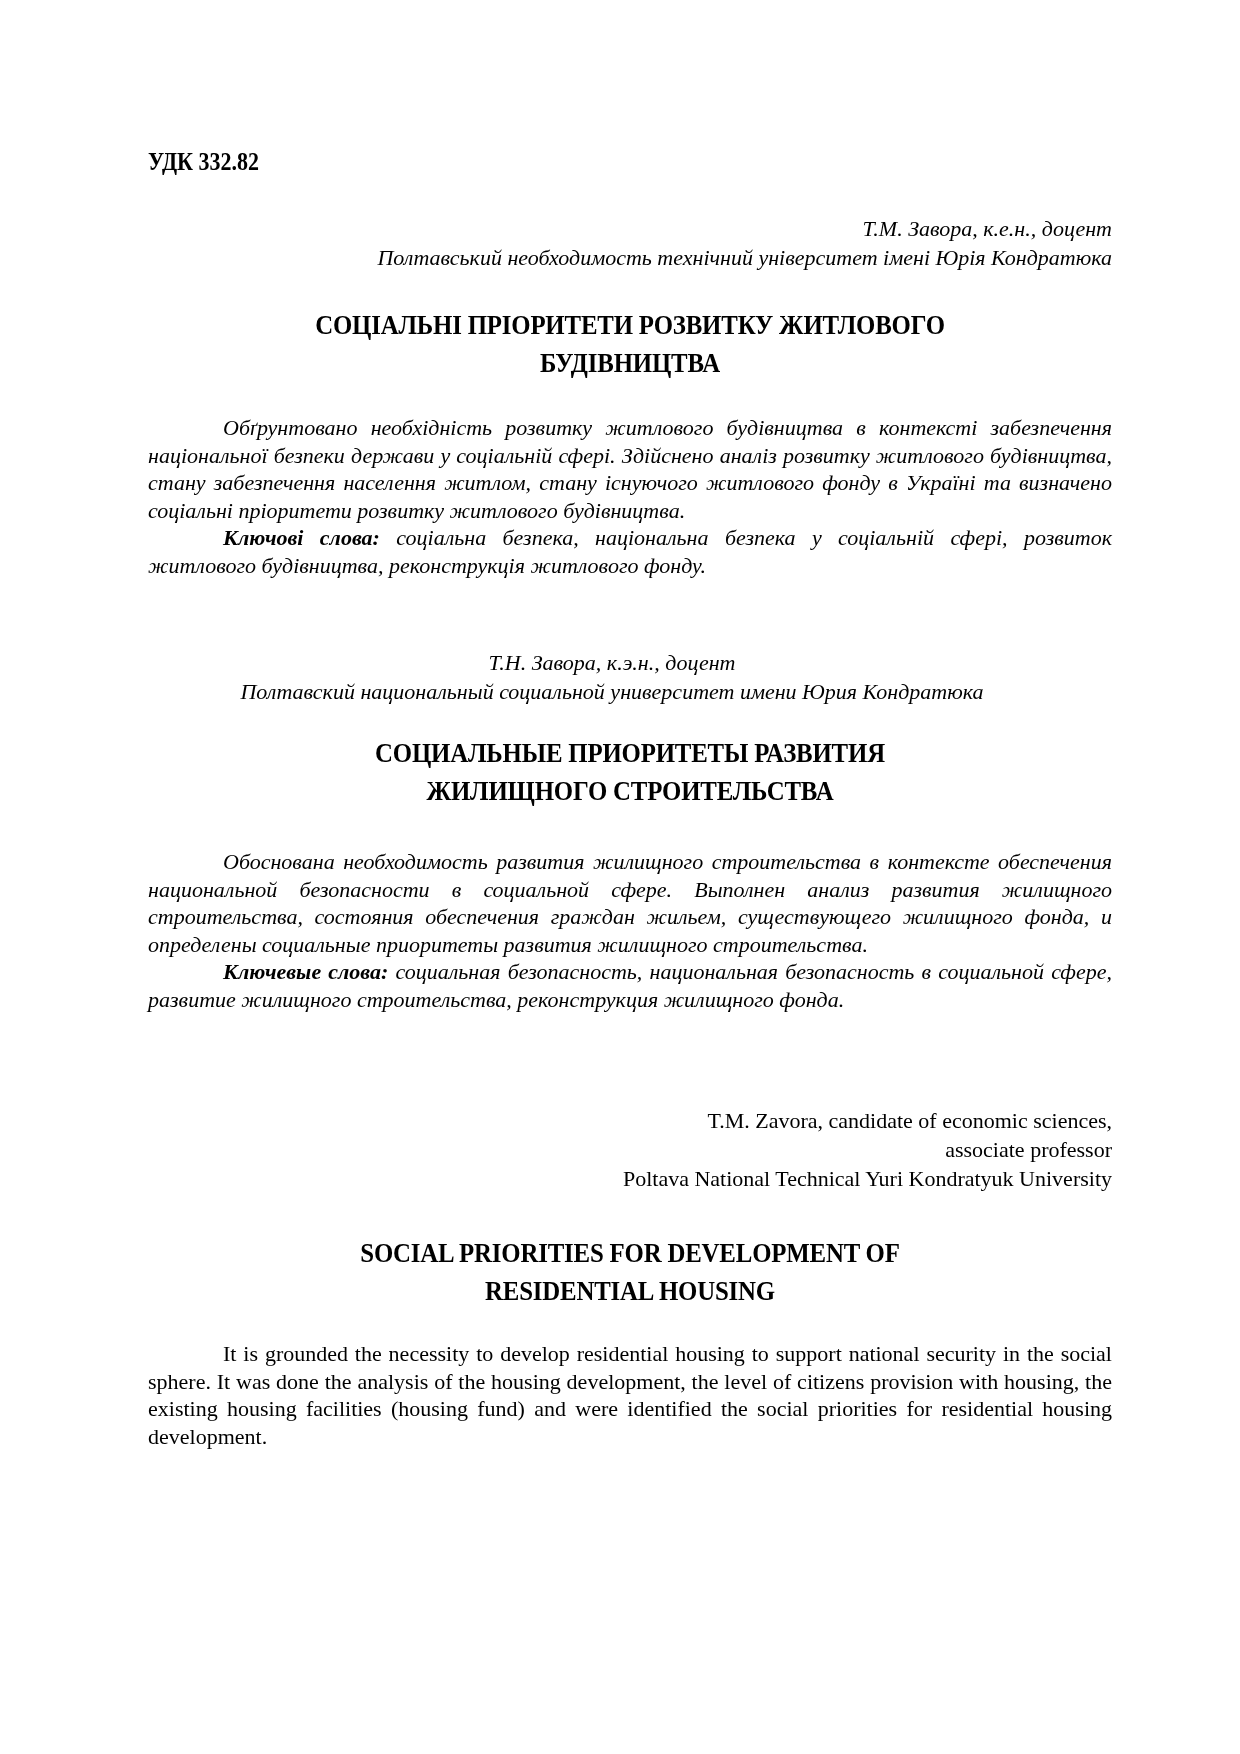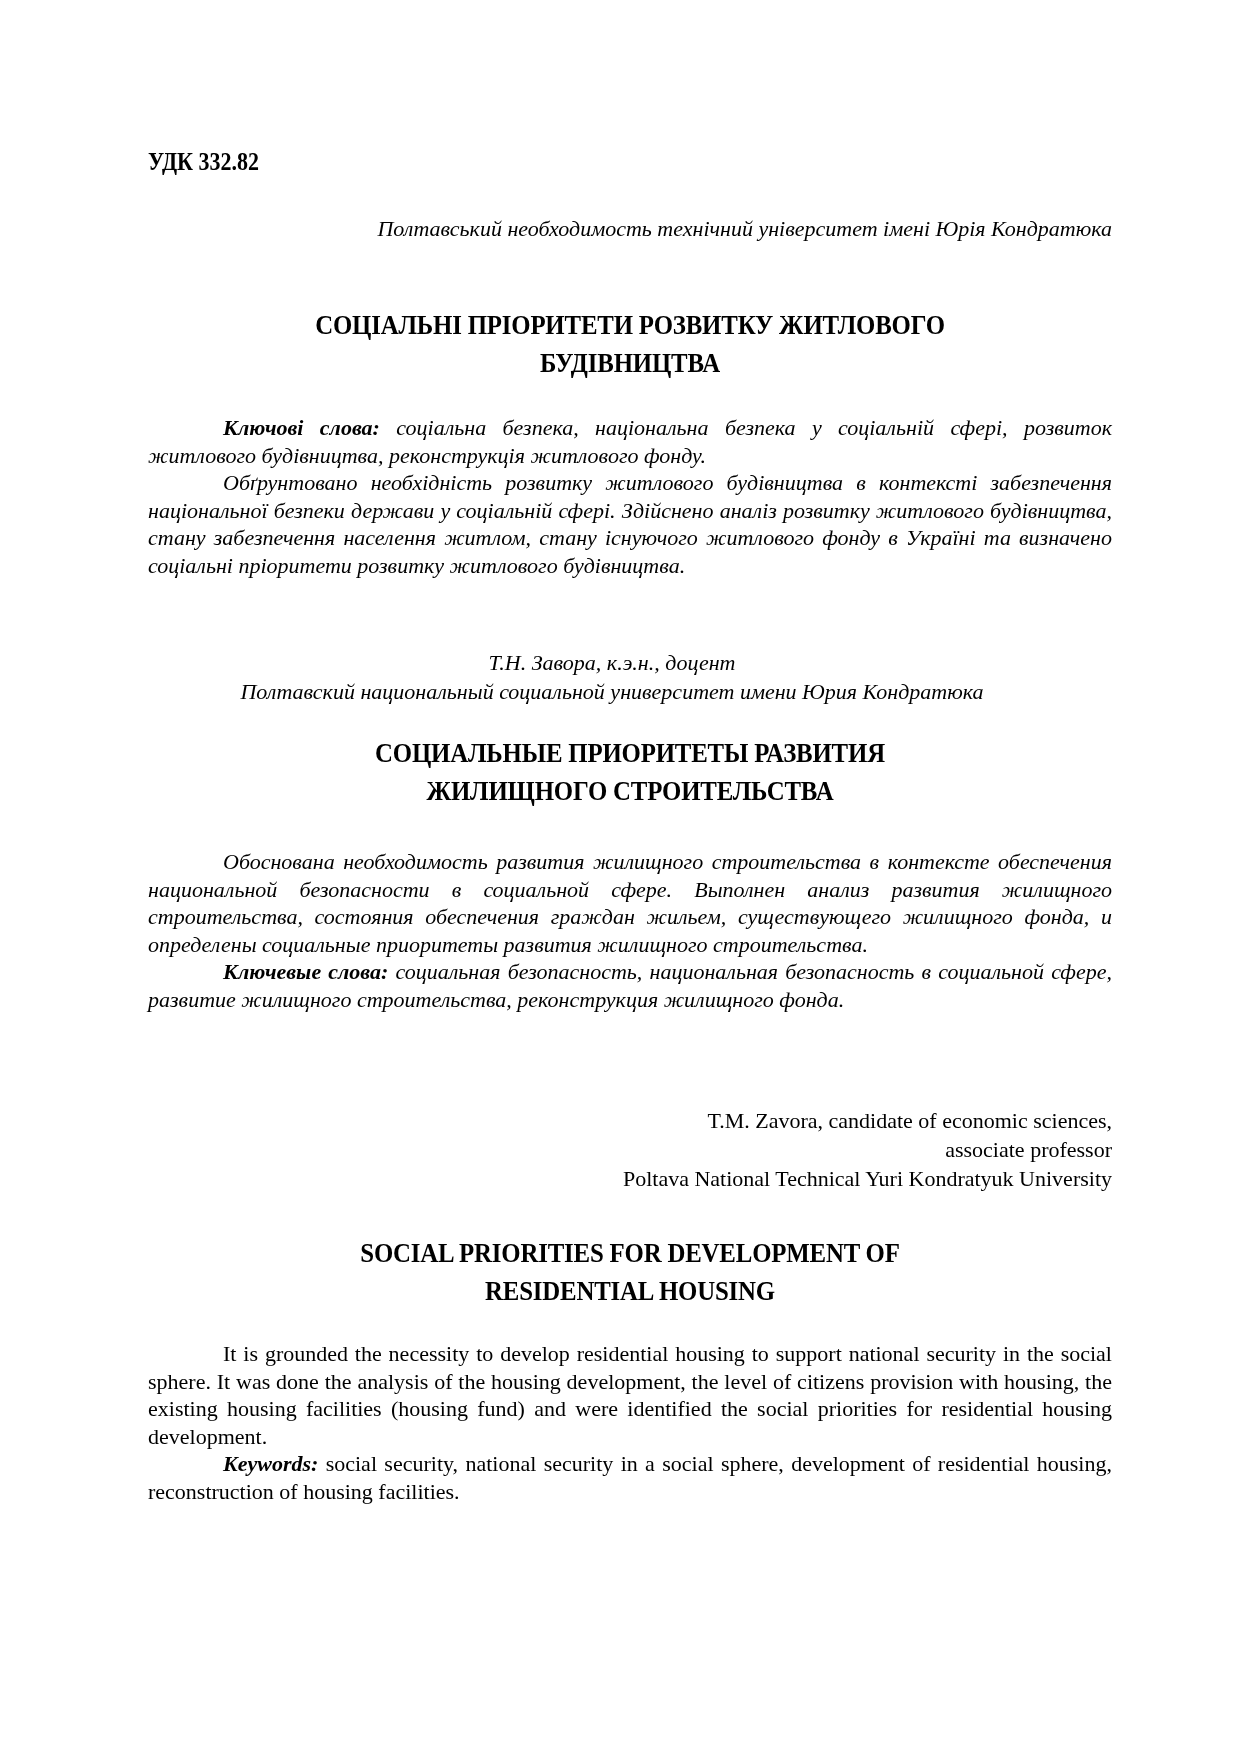--- a/index.html
+++ b/index.html
@@ -78,31 +78,32 @@
     }
   </style>
 </head>
 <body>
 
 <div class="page">
 
   <div class="udk">УДК 332.82</div>
 
   <div class="author-block" style="top:214px;">
+    <div>Т.М. Завора, к.е.н., доцент</div>
     <div>Полтавський необходимость технічний університет імені Юрія Кондратюка</div>
   </div>
 
   <div class="title" style="top:306px;">
     <span class="line">СОЦІАЛЬНІ ПРІОРИТЕТИ РОЗВИТКУ ЖИТЛОВОГО</span>
     <span class="line">БУДІВНИЦТВА</span>
   </div>
 
   <div class="abstract it" style="top:414px;">
+    <p>Обґрунтовано необхідність розвитку житлового будівництва в контексті забезпечення національної безпеки держави у соціальній сфері. Здійснено аналіз розвитку житлового будівництва, стану забезпечення населення житлом, стану існуючого житлового фонду в Україні та визначено соціальні пріоритети розвитку житлового будівництва.</p>
     <p><span class="kw-label">Ключові слова:</span><span> соціальна безпека, національна безпека у соціальній сфері, розвиток житлового будівництва, реконструкція житлового фонду.</span></p>
-    <p>Обґрунтовано необхідність розвитку житлового будівництва в контексті забезпечення національної безпеки держави у соціальній сфері. Здійснено аналіз розвитку житлового будівництва, стану забезпечення населення житлом, стану існуючого житлового фонду в Україні та визначено соціальні пріоритети розвитку житлового будівництва.</p>
   </div>
 
   <div class="author-block" style="top:648px;text-align:center;">
     <div>Т.Н. Завора, к.э.н., доцент</div>
     <div>Полтавский национальный социальной университет имени Юрия Кондратюка</div>
   </div>
 
   <div class="title" style="top:734px;">
     <span class="line">СОЦИАЛЬНЫЕ ПРИОРИТЕТЫ РАЗВИТИЯ</span>
     <span class="line">ЖИЛИЩНОГО СТРОИТЕЛЬСТВА</span>
@@ -119,16 +120,15 @@
     <div>Poltava National Technical Yuri Kondratyuk University</div>
   </div>
 
   <div class="title" style="top:1234px;">
     <span class="line">SOCIAL PRIORITIES FOR DEVELOPMENT OF</span>
     <span class="line">RESIDENTIAL HOUSING</span>
   </div>
 
   <div class="abstract" style="top:1340px;">
     <p>It is grounded the necessity to develop residential housing to support national security in the social sphere. It was done the analysis of the housing development, the level of citizens provision with housing, the existing housing facilities (housing fund) and were identified the social priorities for residential housing development.</p>
-    <p><span class="kw-label">Keywords:</span><span> social security, national security in a social sphere, development of residential housing, reconstruction of housing facilities.</span></p>
   </div>
 
 </div>
 
 </body></html>

